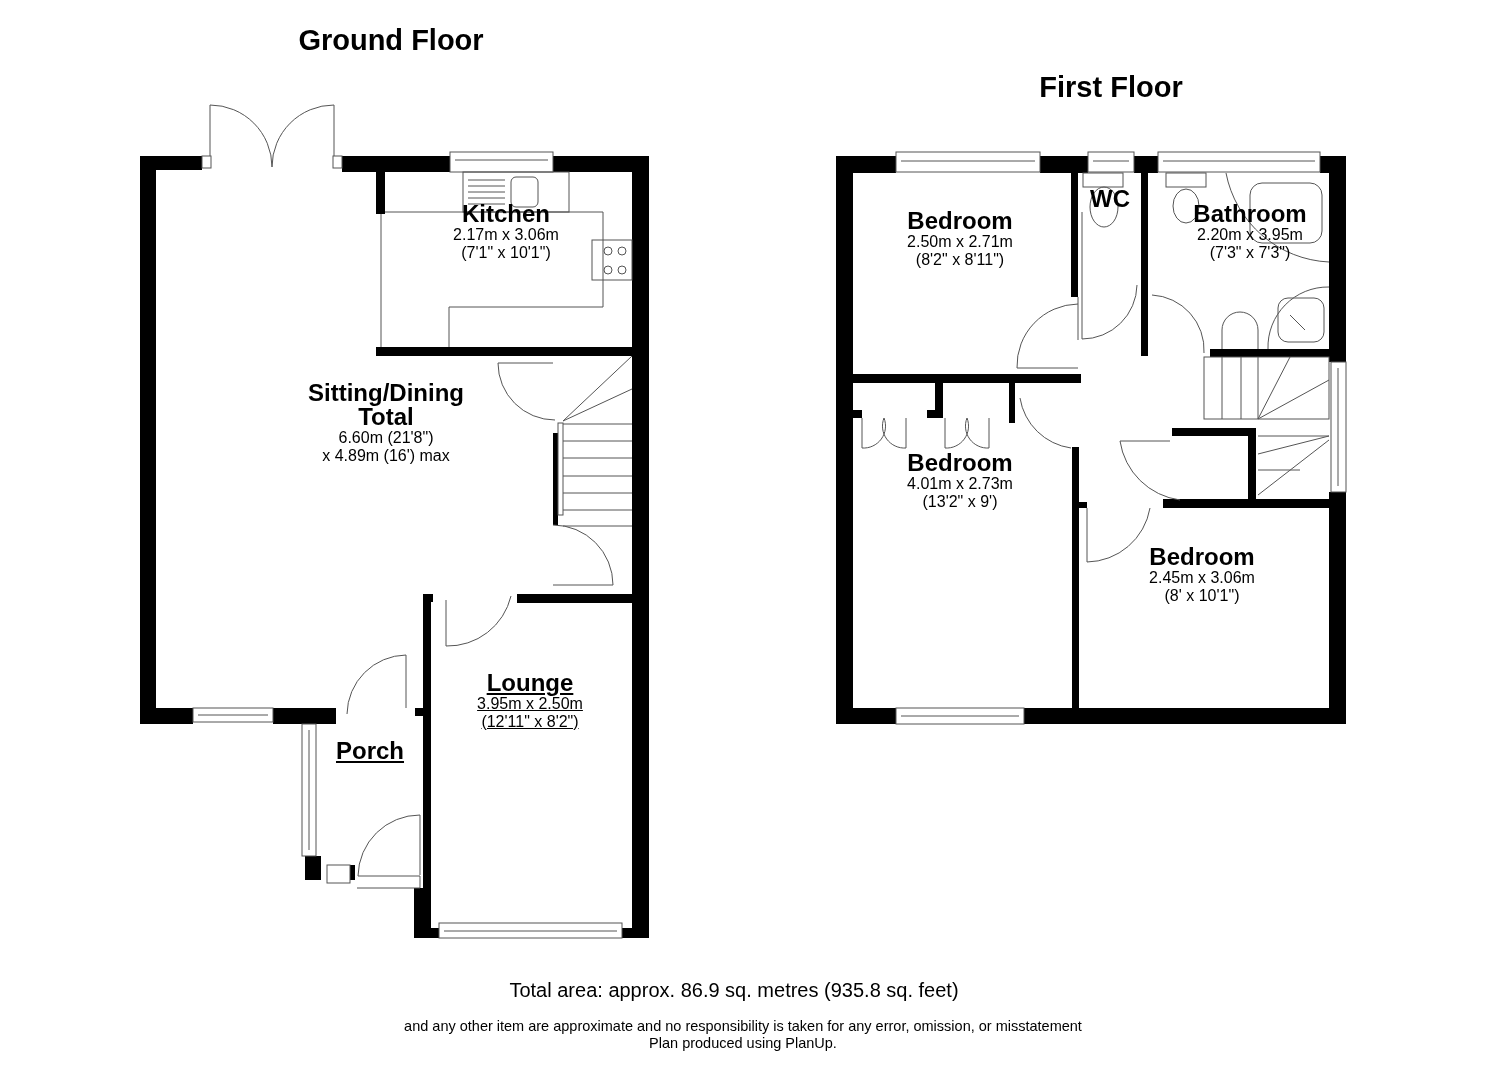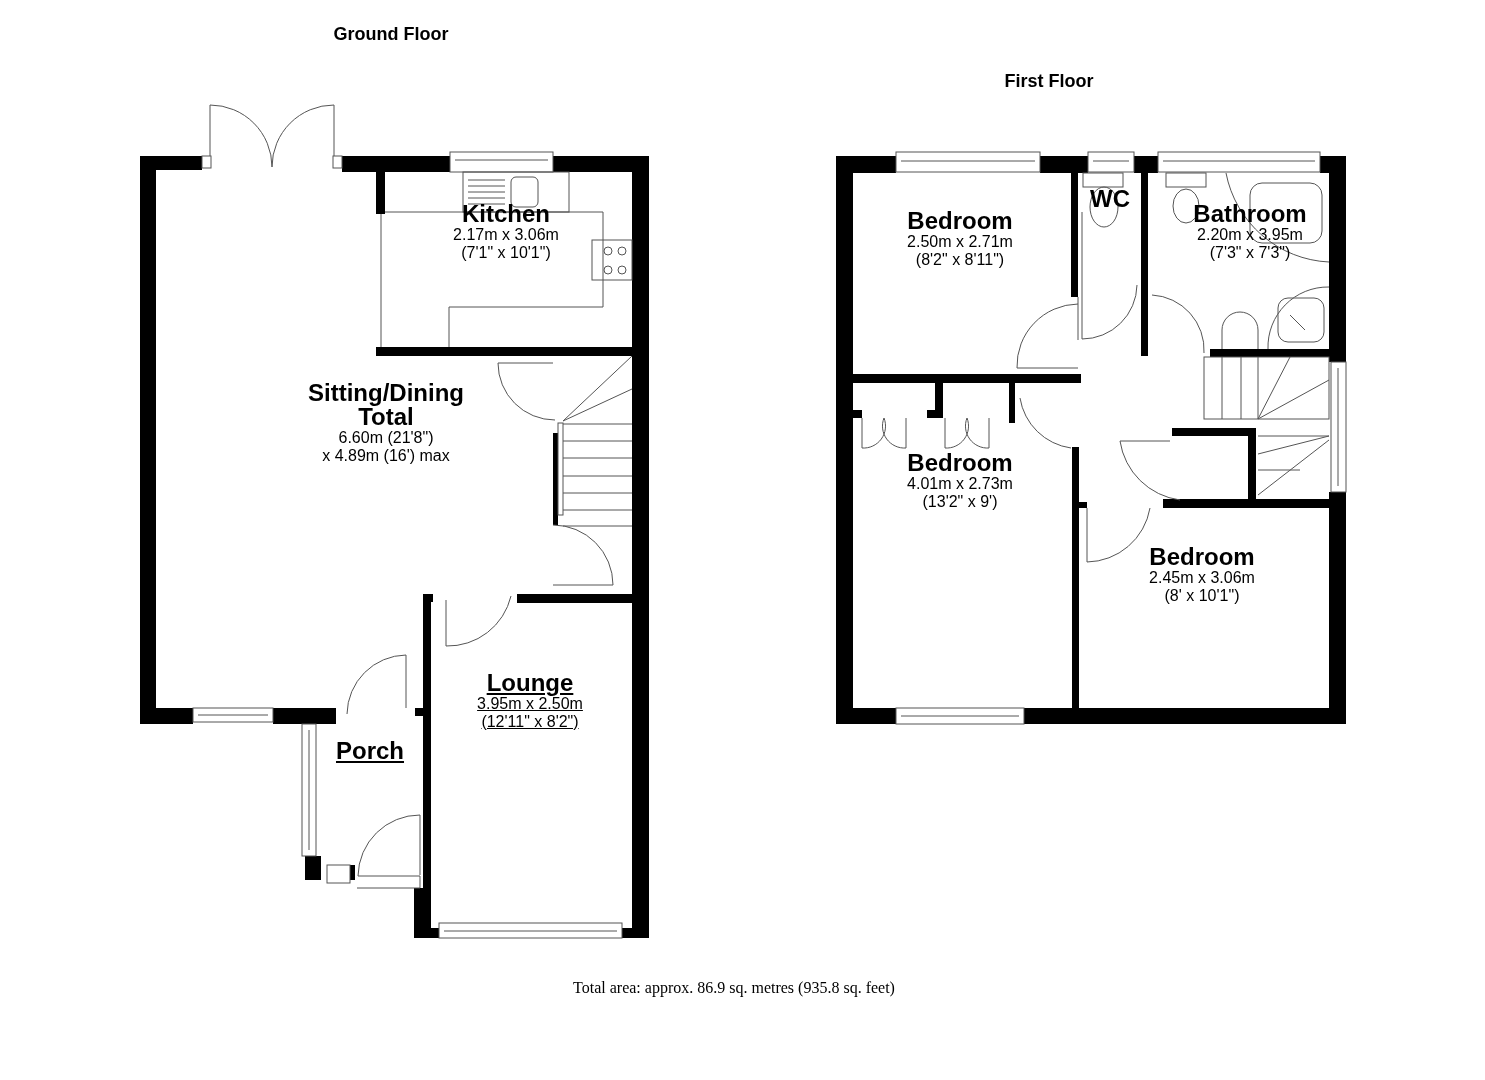--- a/index.html
+++ b/index.html
@@ -1,25 +1,25 @@
 <!DOCTYPE html>
 <html><head>
 <meta charset="utf-8">
 <style>
   html, body { margin: 0; padding: 0; background: #ffffff; }
   body { width: 1485px; height: 1080px; position: relative; overflow: hidden; font-family: "Liberation Sans", sans-serif; color: #000; }
   svg { position: absolute; left: 0; top: 0; }
   .wall { fill: #000; }
   .thin { fill: none; stroke: #555; stroke-width: 1; }
   .win { fill: #fff; stroke: #555; stroke-width: 1; }
-  .floor-title { position: absolute; font-weight: bold; font-size: 18px; white-space: nowrap; transform: translateX(-50%); }
+  .floor-title { position: absolute; font-weight: bold; font-size: 29px; white-space: nowrap; transform: translateX(-50%); }
   .room-label { position: absolute; text-align: center; transform: translateX(-50%); white-space: nowrap; line-height: 1.0; }
   .room-name { font-weight: bold; font-size: 24px; display: block; }
   .room-dim { font-size: 16px; display: block; line-height: 1.1; }
-  .total { position: absolute; left: 734px; top: 979px; transform: translateX(-50%); font-size: 16px; white-space: nowrap; font-family: Liberation Serif, serif; }
+  .total { position: absolute; left: 734px; top: 979px; transform: translateX(-50%); font-size: 20px; white-space: nowrap; }
   .disclaimer { position: absolute; left: 743px; top: 1018px; transform: translateX(-50%); font-size: 14.5px; text-align: center; line-height: 1.2; white-space: nowrap; }
 </style>
 </head>
 <body>
 
 <svg width="1485" height="1080" viewBox="0 0 1485 1080">
 
   <g>
 
     <rect class="wall" x="140" y="156" width="62" height="14"></rect>
@@ -179,21 +179,21 @@
       <line class="thin" x1="1258" y1="419" x2="1290" y2="357"></line>
       <line class="thin" x1="1258" y1="436" x2="1329" y2="436"></line>
       <line class="thin" x1="1258" y1="454" x2="1329" y2="436"></line>
       <line class="thin" x1="1258" y1="470" x2="1300" y2="470"></line>
       <line class="thin" x1="1258" y1="495" x2="1329" y2="440"></line>
     </g>
   </g>
 </svg>
 
 <div class="floor-title" style="left:391px; top:24px;">Ground Floor</div>
-<div class="floor-title" style="left:1049px; top:71px;text-align:center;">First Floor</div>
+<div class="floor-title" style="left:1111px; top:71px;text-align:center;">First Floor</div>
 
 <div class="room-label" style="left:506px; top:202px;">
   <span class="room-name">Kitchen</span>
   <span class="room-dim">2.17m x 3.06m</span>
   <span class="room-dim">(7'1" x 10'1")</span>
 </div>
 
 <div class="room-label" style="left:342px; top:381px;margin-left:44px;">
   <span class="room-name">Sitting/Dining</span>
   <span class="room-name">Total</span>
@@ -234,13 +234,15 @@
 </div>
 
 <div class="room-label" style="left:1202px; top:545px;">
   <span class="room-name">Bedroom</span>
   <span class="room-dim">2.45m x 3.06m</span>
   <span class="room-dim">(8' x 10'1")</span>
 </div>
 
 <div class="total">Total area: approx. 86.9 sq. metres (935.8 sq. feet)</div>
 <div class="disclaimer">
+  <div>and any other item are approximate and no responsibility is taken for any error, omission, or misstatement</div>
+  <div>Plan produced using PlanUp.</div>
 </div>
 
 </body></html>

